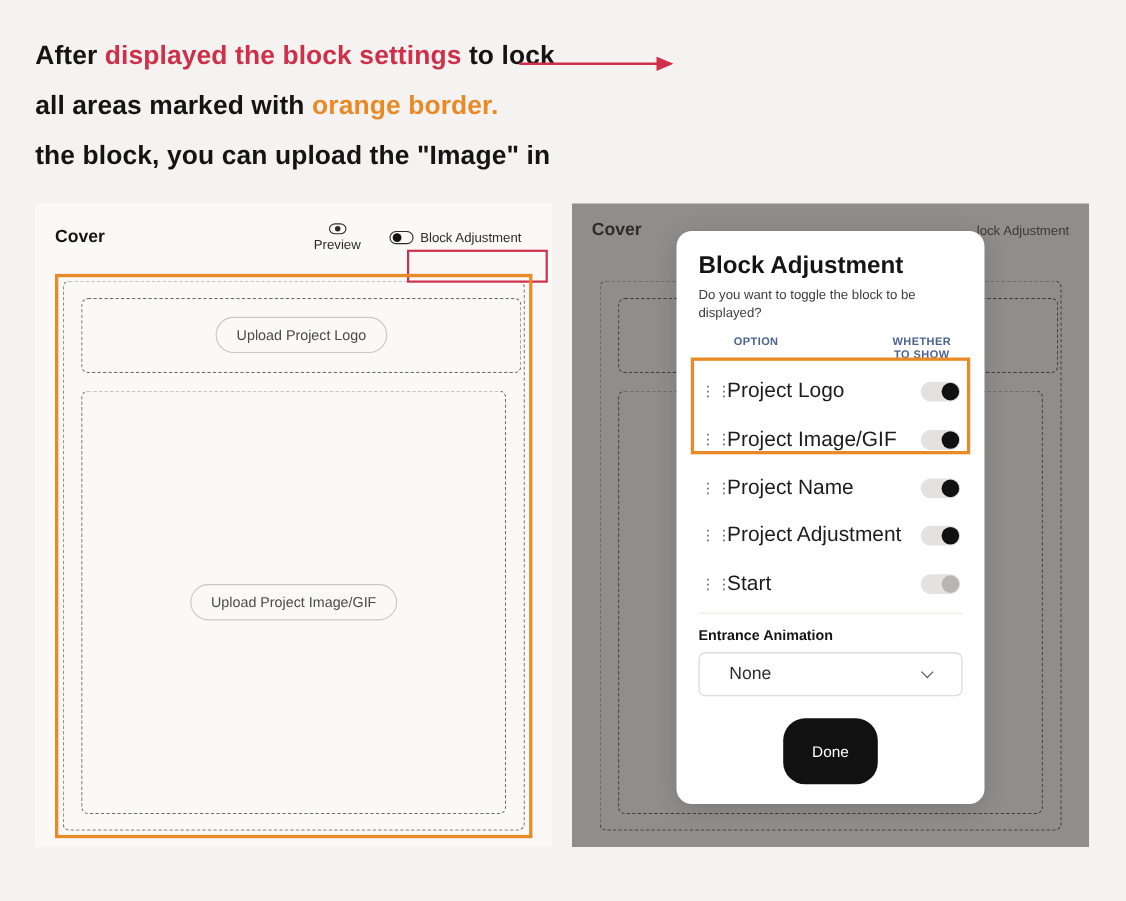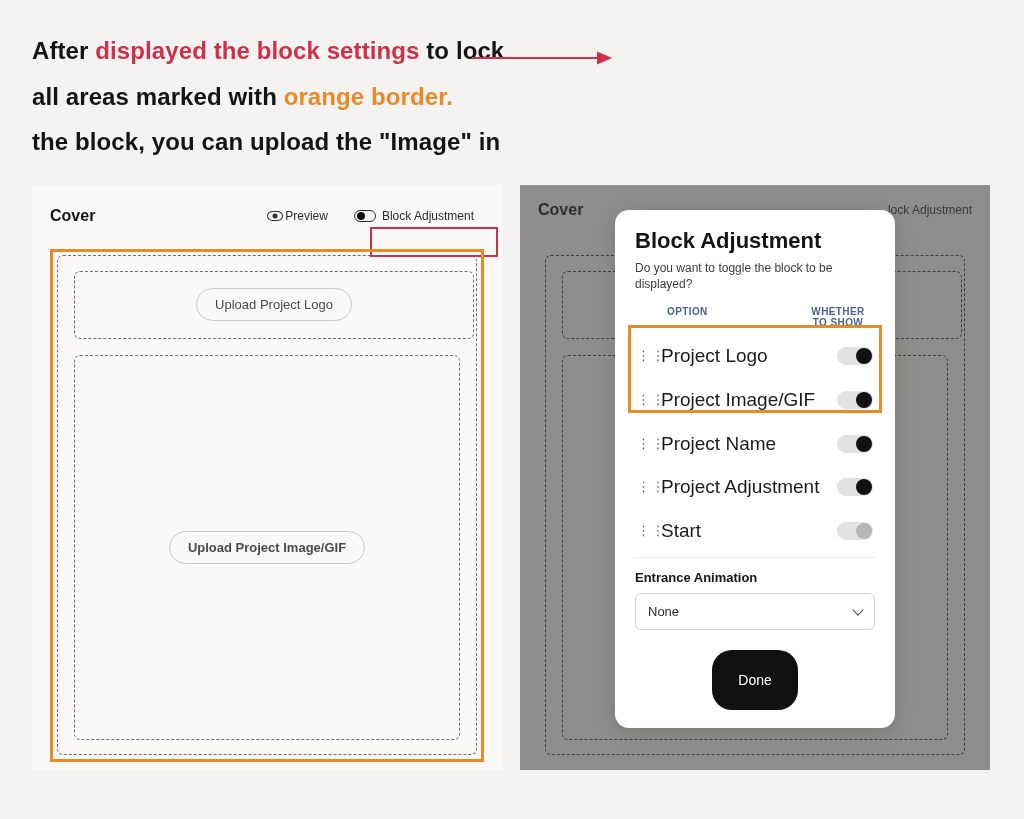--- a/index.html
+++ b/index.html
@@ -51,21 +51,21 @@
   .cover-header{
     display:flex;
     align-items:center;
     padding:16px 18px 10px 18px;
     gap:16px;
   }
   .cover-title{font-size:16px;font-weight:700;}
   .spacer{flex:1;}
   .icon-btn{
     display:flex;align-items:center;gap:2px;
-    font-size:12px;color:#2c2c2c;
+    font-size:12px;color:#2c2c2c;flex-direction:column;
   }
   .icon-eye{
     width:16px;height:10px;border:1.6px solid #2c2c2c;
     border-radius:50%/70%;
     position:relative;
   }
   .icon-eye::after{
     content:"";position:absolute;left:50%;top:50%;
     width:5px;height:5px;border-radius:50%;
     background:#2c2c2c;transform:translate(-50%,-50%);
@@ -98,21 +98,21 @@
     border:1.5px dashed var(--dash);border-radius:6px;
   }
   .dash-logo{
     position:absolute;left:42px;right:28px;top:86px;height:68px;
     border:1.5px dashed var(--dash);border-radius:6px;
     display:flex;align-items:center;justify-content:center;
   }
   .dash-image{
     position:absolute;left:42px;right:42px;top:170px;bottom:30px;
     border:1.5px dashed var(--dash);border-radius:6px;
-    display:flex;align-items:center;justify-content:center;font-weight:bold;
+    display:flex;align-items:center;justify-content:center;
   }
   .pill{
     border:1px solid var(--pill-border);
     border-radius:18px;
     padding:8px 18px;
     font-size:13px;color:#4a4a4a;
     background:var(--panel);
   }
   
   .arrow{
@@ -168,21 +168,21 @@
   }
   .toggle .knob{
     position:absolute;top:1px;width:16px;height:16px;border-radius:50%;background:#111;
     right:1px;
   }
   .toggle.off .knob{right:1px;background:#b8b6b4;}
   .divider{height:1px;background:#eceae7;margin:4px 0;}
   .ea-label{font-size:13px;font-weight:700;margin-top:12px;}
   .select{
     margin-top:8px;border:1px solid #d7d5d2;border-radius:6px;
-    padding:10px 12px;font-size:13px;color:#2d2d2d;
+    padding:10px 27px;font-size:16px;color:#2d2d2d;
     display:flex;align-items:center;justify-content:space-between;
   }
   .chev{
     width:8px;height:8px;border-right:1.6px solid #4a4a4a;border-bottom:1.6px solid #4a4a4a;
     transform:rotate(45deg);margin-top:-3px;
   }
   .done{
     margin:20px auto 0 auto;display:block;
     background:#111;color:#fff;border:none;border-radius:20px;
     padding:22px 26px;font-size:14px;

